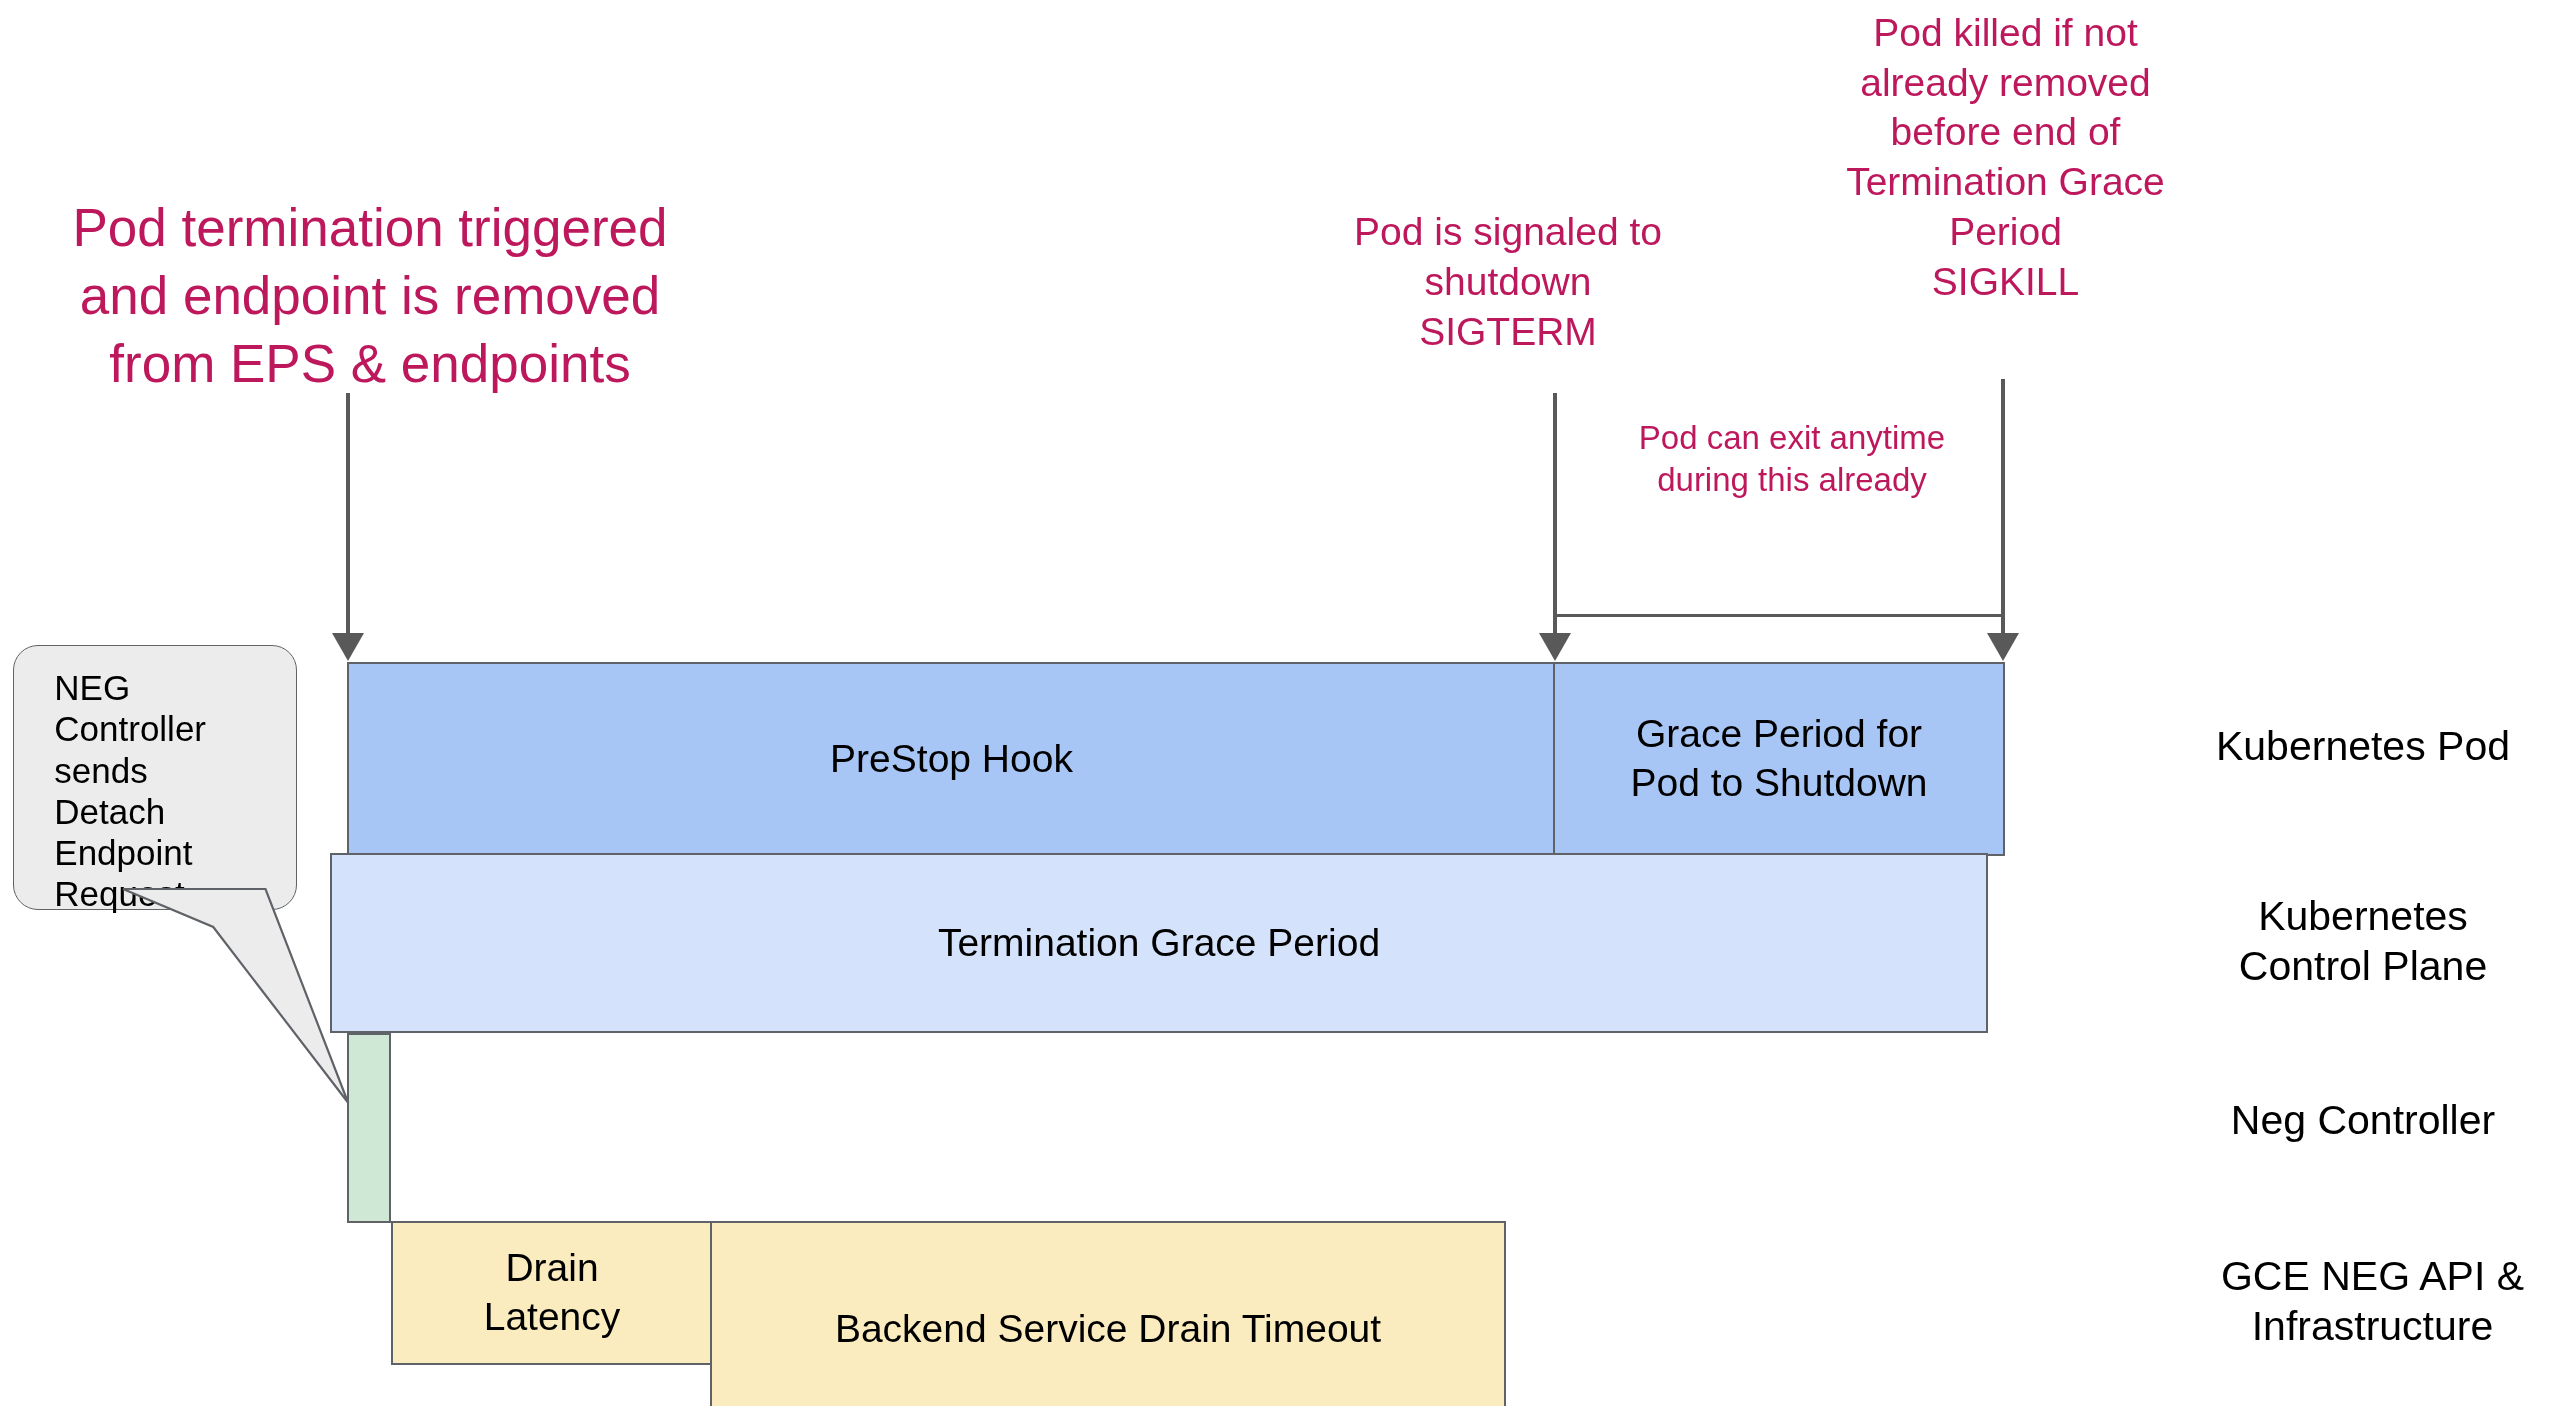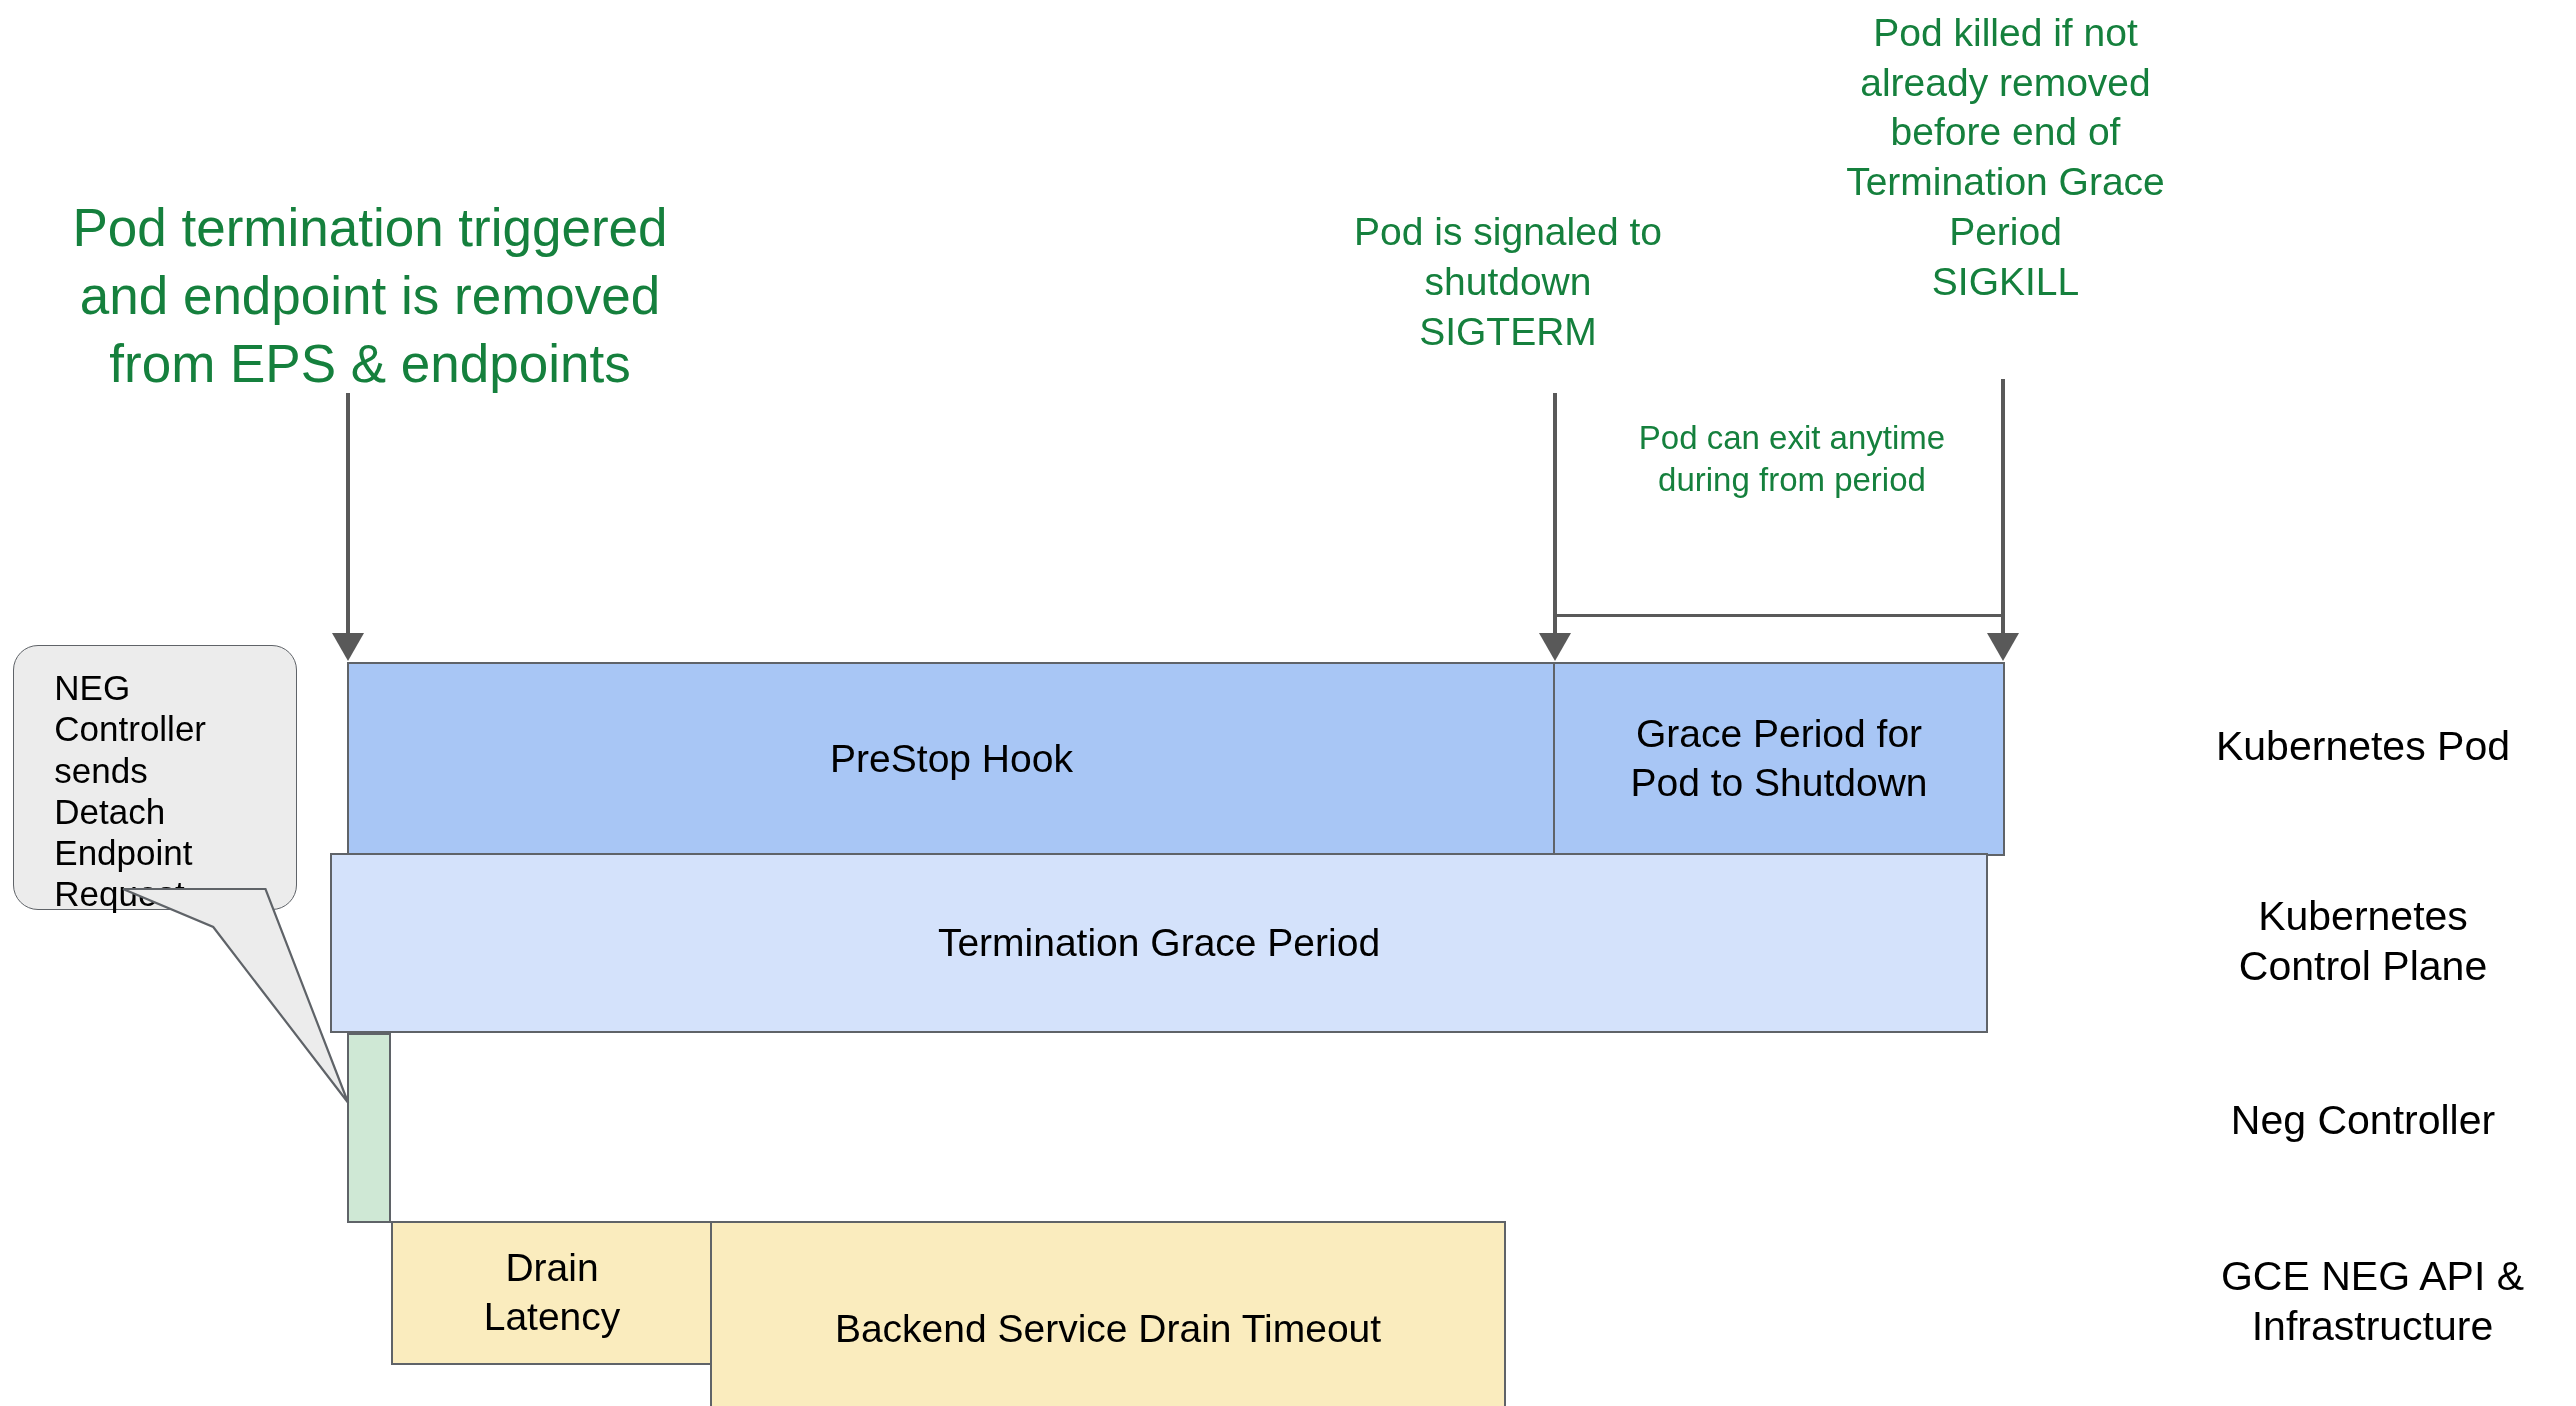--- a/index.html
+++ b/index.html
@@ -17,21 +17,21 @@
     height: 1406px;
     background: #ffffff;
     overflow: hidden;
   }
 
   
   .annot {
     position: absolute;
     text-align: center;
     line-height: 1.28;
-    color: #15803d;
+    color: #be185d;
     white-space: pre-line;
     font-weight: 400;
   }
   #annot-termination {
     left: 38px;
     top: 194px;
     width: 664px;
     font-size: 53px;
   }
   #annot-sigterm {
@@ -143,21 +143,21 @@
 SIGTERM</div>
 
   <div class="annot" id="annot-sigkill">Pod killed if not
 already removed
 before end of
 Termination Grace
 Period
 SIGKILL</div>
 
   <div class="annot" id="annot-exit">Pod can exit anytime
-during from period</div>
+during this already</div>
 
   <div class="arrow-line" style="left:346px; top:393px; height:240px;"></div>
   <div class="arrow-head" style="left:332px; top:633px;"></div>
 
   <div class="arrow-line" style="left:1553px; top:393px; height:240px;"></div>
   <div class="arrow-head" style="left:1539px; top:633px;"></div>
 
   <div class="arrow-line" style="left:2001px; top:379px; height:254px;"></div>
   <div class="arrow-head" style="left:1987px; top:633px;"></div>
 

